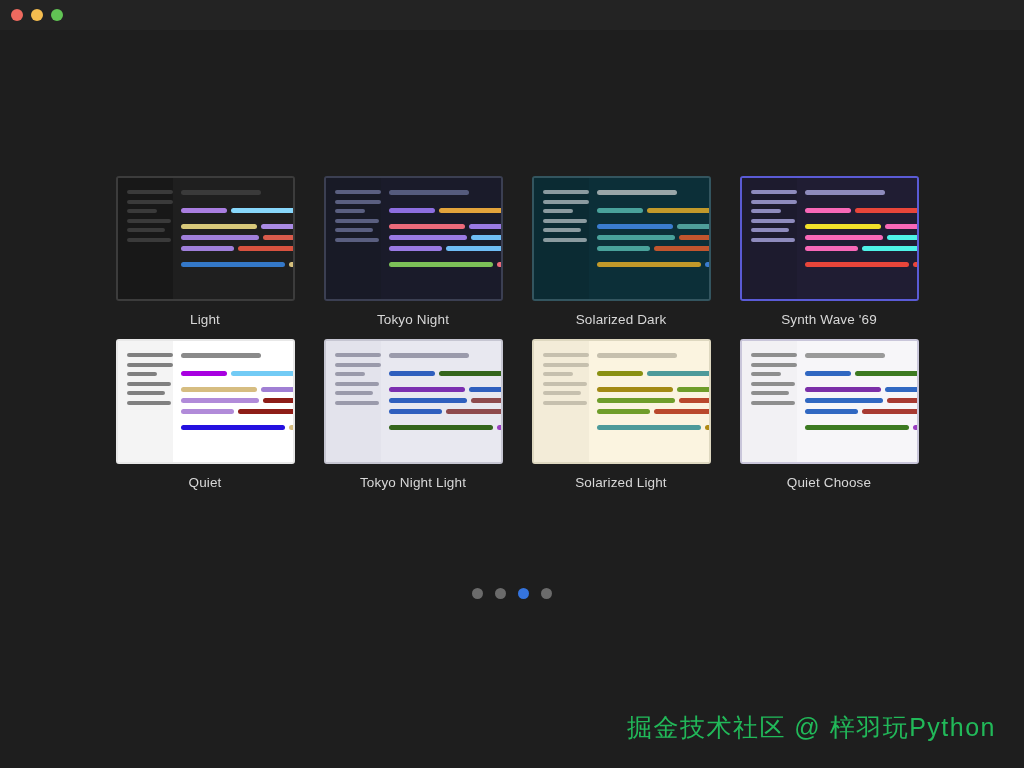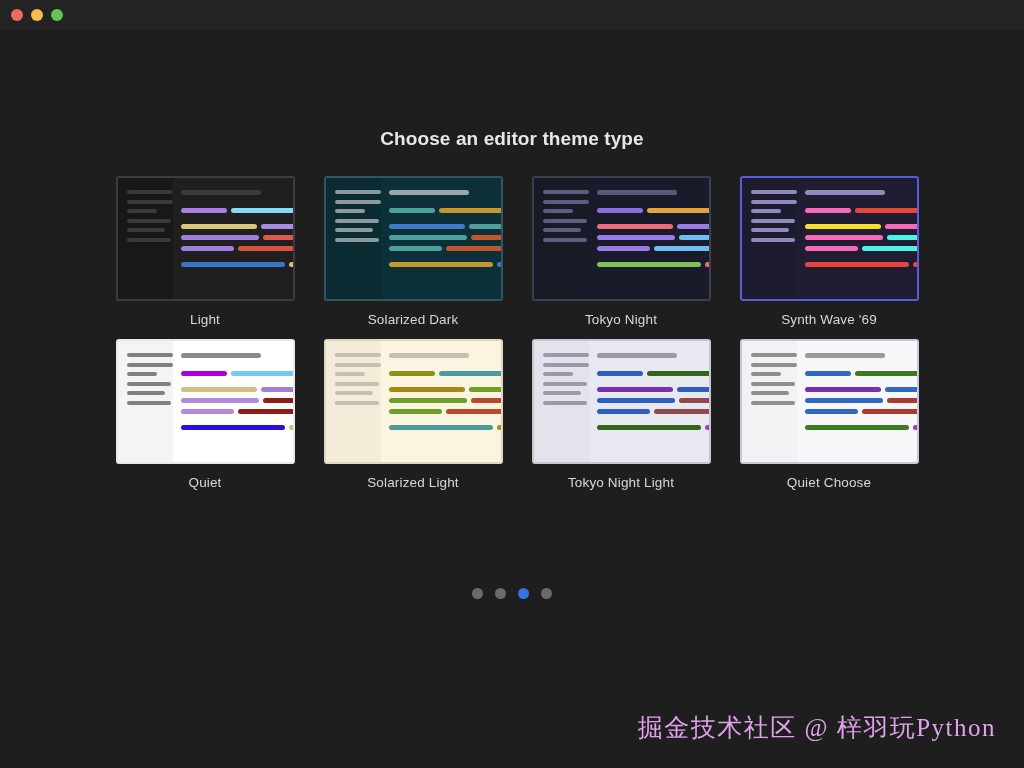--- a/index.html
+++ b/index.html
@@ -178,39 +178,38 @@
     border-radius: 50%;
     background: #6b6b6b;
     cursor: pointer;
   }
   .pager-dot.active { background: #3574dd; }
 
   #watermark {
     position: absolute;
     right: 28px;
     bottom: 24px;
-    color: #f0abfc;
+    color: #22c55e;
     font-size: 25px;
     letter-spacing: 1.5px;
-    font-family: Liberation Serif, serif;
+    font-family: Liberation Sans, sans-serif;
     opacity: 0.93;
   }
 </style>
 </head>
 <body>
 
 <div id="titlebar">
   <span class="traffic-dot dot-close"></span>
   <span class="traffic-dot dot-min"></span>
   <span class="traffic-dot dot-max"></span>
 </div>
 
 <div id="main">
 
-  <div id="page-title">Choose an editor theme type</div>
 
   <div id="theme-grid">
       <div class="theme-cell">
         <div class="theme-card" style="border-color: rgb(60, 60, 60); background: rgb(31, 31, 31);">
           <div class="card-sidebar" style="background: rgb(24, 24, 24);">
             <div class="side-bar" style="width: 46px; background: rgb(58, 58, 58);"></div>
             <div class="side-bar" style="width: 46px; background: rgb(58, 58, 58);"></div>
             <div class="side-bar" style="width: 30px; background: rgb(58, 58, 58);"></div>
             <div class="side-bar" style="width: 44px; background: rgb(58, 58, 58);"></div>
             <div class="side-bar" style="width: 38px; background: rgb(58, 58, 58);"></div>
@@ -238,20 +237,58 @@
             </div>
             <div class="code-row">
               <div class="code-bar" style="width: 104px; background: rgb(52, 120, 200);"></div>
               <div class="code-bar" style="width: 58px; background: rgb(214, 192, 124);"></div>
             </div>
           </div>
         </div>
         <div class="theme-label">Light</div>
       </div>
       <div class="theme-cell">
+        <div class="theme-card" style="border-color: rgb(59, 63, 82); background: rgb(26, 27, 42);">
+          <div class="card-sidebar" style="background: rgb(24, 26, 38);">
+            <div class="side-bar" style="width: 46px; background: rgb(90, 95, 128);"></div>
+            <div class="side-bar" style="width: 46px; background: rgb(90, 95, 128);"></div>
+            <div class="side-bar" style="width: 30px; background: rgb(90, 95, 128);"></div>
+            <div class="side-bar" style="width: 44px; background: rgb(90, 95, 128);"></div>
+            <div class="side-bar" style="width: 38px; background: rgb(90, 95, 128);"></div>
+            <div class="side-bar" style="width: 44px; background: rgb(90, 95, 128);"></div>
+          </div>
+          <div class="card-editor" style="background: rgb(26, 27, 42);">
+            <div class="code-row pre-gap">
+              <div class="code-bar" style="width: 80px; background: rgb(85, 91, 125);"></div>
+            </div>
+            <div class="code-row gap-row">
+              <div class="code-bar" style="width: 46px; background: rgb(141, 110, 224);"></div>
+              <div class="code-bar" style="width: 148px; background: rgb(226, 163, 59);"></div>
+            </div>
+            <div class="code-row">
+              <div class="code-bar" style="width: 76px; background: rgb(236, 106, 122);"></div>
+              <div class="code-bar" style="width: 112px; background: rgb(154, 122, 228);"></div>
+            </div>
+            <div class="code-row">
+              <div class="code-bar" style="width: 78px; background: rgb(154, 122, 228);"></div>
+              <div class="code-bar" style="width: 80px; background: rgb(111, 189, 245);"></div>
+            </div>
+            <div class="code-row gap-row">
+              <div class="code-bar" style="width: 53px; background: rgb(154, 122, 228);"></div>
+              <div class="code-bar" style="width: 115px; background: rgb(111, 189, 245);"></div>
+            </div>
+            <div class="code-row">
+              <div class="code-bar" style="width: 104px; background: rgb(124, 193, 88);"></div>
+              <div class="code-bar" style="width: 58px; background: rgb(236, 106, 122);"></div>
+            </div>
+          </div>
+        </div>
+        <div class="theme-label">Tokyo Night</div>
+      </div>
+      <div class="theme-cell">
         <div class="theme-card" style="border-color: rgb(51, 85, 95); background: rgb(12, 47, 56);">
           <div class="card-sidebar" style="background: rgb(11, 43, 51);">
             <div class="side-bar" style="width: 46px; background: rgb(139, 155, 160);"></div>
             <div class="side-bar" style="width: 46px; background: rgb(139, 155, 160);"></div>
             <div class="side-bar" style="width: 30px; background: rgb(139, 155, 160);"></div>
             <div class="side-bar" style="width: 44px; background: rgb(139, 155, 160);"></div>
             <div class="side-bar" style="width: 38px; background: rgb(139, 155, 160);"></div>
             <div class="side-bar" style="width: 44px; background: rgb(139, 155, 160);"></div>
           </div>
           <div class="card-editor" style="background: rgb(12, 47, 56);">
@@ -276,58 +313,20 @@
             </div>
             <div class="code-row">
               <div class="code-bar" style="width: 104px; background: rgb(194, 153, 42);"></div>
               <div class="code-bar" style="width: 58px; background: rgb(58, 124, 207);"></div>
             </div>
           </div>
         </div>
         <div class="theme-label">Solarized Dark</div>
       </div>
       <div class="theme-cell">
-        <div class="theme-card" style="border-color: rgb(59, 63, 82); background: rgb(26, 27, 42);">
-          <div class="card-sidebar" style="background: rgb(24, 26, 38);">
-            <div class="side-bar" style="width: 46px; background: rgb(90, 95, 128);"></div>
-            <div class="side-bar" style="width: 46px; background: rgb(90, 95, 128);"></div>
-            <div class="side-bar" style="width: 30px; background: rgb(90, 95, 128);"></div>
-            <div class="side-bar" style="width: 44px; background: rgb(90, 95, 128);"></div>
-            <div class="side-bar" style="width: 38px; background: rgb(90, 95, 128);"></div>
-            <div class="side-bar" style="width: 44px; background: rgb(90, 95, 128);"></div>
-          </div>
-          <div class="card-editor" style="background: rgb(26, 27, 42);">
-            <div class="code-row pre-gap">
-              <div class="code-bar" style="width: 80px; background: rgb(85, 91, 125);"></div>
-            </div>
-            <div class="code-row gap-row">
-              <div class="code-bar" style="width: 46px; background: rgb(141, 110, 224);"></div>
-              <div class="code-bar" style="width: 148px; background: rgb(226, 163, 59);"></div>
-            </div>
-            <div class="code-row">
-              <div class="code-bar" style="width: 76px; background: rgb(236, 106, 122);"></div>
-              <div class="code-bar" style="width: 112px; background: rgb(154, 122, 228);"></div>
-            </div>
-            <div class="code-row">
-              <div class="code-bar" style="width: 78px; background: rgb(154, 122, 228);"></div>
-              <div class="code-bar" style="width: 80px; background: rgb(111, 189, 245);"></div>
-            </div>
-            <div class="code-row gap-row">
-              <div class="code-bar" style="width: 53px; background: rgb(154, 122, 228);"></div>
-              <div class="code-bar" style="width: 115px; background: rgb(111, 189, 245);"></div>
-            </div>
-            <div class="code-row">
-              <div class="code-bar" style="width: 104px; background: rgb(124, 193, 88);"></div>
-              <div class="code-bar" style="width: 58px; background: rgb(236, 106, 122);"></div>
-            </div>
-          </div>
-        </div>
-        <div class="theme-label">Tokyo Night</div>
-      </div>
-      <div class="theme-cell">
         <div class="theme-card selected" style="border-color: rgb(90, 91, 214); background: rgb(32, 29, 51);">
           <div class="card-sidebar" style="background: rgb(29, 27, 46);">
             <div class="side-bar" style="width: 46px; background: rgb(142, 139, 189);"></div>
             <div class="side-bar" style="width: 46px; background: rgb(142, 139, 189);"></div>
             <div class="side-bar" style="width: 30px; background: rgb(142, 139, 189);"></div>
             <div class="side-bar" style="width: 44px; background: rgb(142, 139, 189);"></div>
             <div class="side-bar" style="width: 38px; background: rgb(142, 139, 189);"></div>
             <div class="side-bar" style="width: 44px; background: rgb(142, 139, 189);"></div>
           </div>
           <div class="card-editor" style="background: rgb(32, 29, 51);">
@@ -390,20 +389,58 @@
             </div>
             <div class="code-row">
               <div class="code-bar" style="width: 104px; background: rgb(36, 16, 224);"></div>
               <div class="code-bar" style="width: 58px; background: rgb(214, 189, 129);"></div>
             </div>
           </div>
         </div>
         <div class="theme-label">Quiet</div>
       </div>
       <div class="theme-cell">
+        <div class="theme-card" style="border-color: rgb(198, 198, 210); background: rgb(232, 232, 240);">
+          <div class="card-sidebar" style="background: rgb(227, 227, 236);">
+            <div class="side-bar" style="width: 46px; background: rgb(154, 154, 171);"></div>
+            <div class="side-bar" style="width: 46px; background: rgb(154, 154, 171);"></div>
+            <div class="side-bar" style="width: 30px; background: rgb(154, 154, 171);"></div>
+            <div class="side-bar" style="width: 44px; background: rgb(154, 154, 171);"></div>
+            <div class="side-bar" style="width: 38px; background: rgb(154, 154, 171);"></div>
+            <div class="side-bar" style="width: 44px; background: rgb(154, 154, 171);"></div>
+          </div>
+          <div class="card-editor" style="background: rgb(232, 232, 240);">
+            <div class="code-row pre-gap">
+              <div class="code-bar" style="width: 80px; background: rgb(154, 154, 171);"></div>
+            </div>
+            <div class="code-row gap-row">
+              <div class="code-bar" style="width: 46px; background: rgb(47, 95, 190);"></div>
+              <div class="code-bar" style="width: 148px; background: rgb(52, 101, 28);"></div>
+            </div>
+            <div class="code-row">
+              <div class="code-bar" style="width: 76px; background: rgb(123, 47, 176);"></div>
+              <div class="code-bar" style="width: 112px; background: rgb(47, 95, 190);"></div>
+            </div>
+            <div class="code-row">
+              <div class="code-bar" style="width: 78px; background: rgb(47, 95, 190);"></div>
+              <div class="code-bar" style="width: 80px; background: rgb(142, 74, 77);"></div>
+            </div>
+            <div class="code-row gap-row">
+              <div class="code-bar" style="width: 53px; background: rgb(47, 95, 190);"></div>
+              <div class="code-bar" style="width: 115px; background: rgb(142, 74, 77);"></div>
+            </div>
+            <div class="code-row">
+              <div class="code-bar" style="width: 104px; background: rgb(52, 101, 28);"></div>
+              <div class="code-bar" style="width: 58px; background: rgb(154, 63, 192);"></div>
+            </div>
+          </div>
+        </div>
+        <div class="theme-label">Tokyo Night Light</div>
+      </div>
+      <div class="theme-cell">
         <div class="theme-card" style="border-color: rgb(222, 216, 192); background: rgb(251, 244, 224);">
           <div class="card-sidebar" style="background: rgb(243, 236, 216);">
             <div class="side-bar" style="width: 46px; background: rgb(198, 192, 174);"></div>
             <div class="side-bar" style="width: 46px; background: rgb(198, 192, 174);"></div>
             <div class="side-bar" style="width: 30px; background: rgb(198, 192, 174);"></div>
             <div class="side-bar" style="width: 44px; background: rgb(198, 192, 174);"></div>
             <div class="side-bar" style="width: 38px; background: rgb(198, 192, 174);"></div>
             <div class="side-bar" style="width: 44px; background: rgb(198, 192, 174);"></div>
           </div>
           <div class="card-editor" style="background: rgb(251, 244, 224);">
@@ -428,58 +465,20 @@
             </div>
             <div class="code-row">
               <div class="code-bar" style="width: 104px; background: rgb(77, 154, 154);"></div>
               <div class="code-bar" style="width: 58px; background: rgb(176, 138, 20);"></div>
             </div>
           </div>
         </div>
         <div class="theme-label">Solarized Light</div>
       </div>
       <div class="theme-cell">
-        <div class="theme-card" style="border-color: rgb(198, 198, 210); background: rgb(232, 232, 240);">
-          <div class="card-sidebar" style="background: rgb(227, 227, 236);">
-            <div class="side-bar" style="width: 46px; background: rgb(154, 154, 171);"></div>
-            <div class="side-bar" style="width: 46px; background: rgb(154, 154, 171);"></div>
-            <div class="side-bar" style="width: 30px; background: rgb(154, 154, 171);"></div>
-            <div class="side-bar" style="width: 44px; background: rgb(154, 154, 171);"></div>
-            <div class="side-bar" style="width: 38px; background: rgb(154, 154, 171);"></div>
-            <div class="side-bar" style="width: 44px; background: rgb(154, 154, 171);"></div>
-          </div>
-          <div class="card-editor" style="background: rgb(232, 232, 240);">
-            <div class="code-row pre-gap">
-              <div class="code-bar" style="width: 80px; background: rgb(154, 154, 171);"></div>
-            </div>
-            <div class="code-row gap-row">
-              <div class="code-bar" style="width: 46px; background: rgb(47, 95, 190);"></div>
-              <div class="code-bar" style="width: 148px; background: rgb(52, 101, 28);"></div>
-            </div>
-            <div class="code-row">
-              <div class="code-bar" style="width: 76px; background: rgb(123, 47, 176);"></div>
-              <div class="code-bar" style="width: 112px; background: rgb(47, 95, 190);"></div>
-            </div>
-            <div class="code-row">
-              <div class="code-bar" style="width: 78px; background: rgb(47, 95, 190);"></div>
-              <div class="code-bar" style="width: 80px; background: rgb(142, 74, 77);"></div>
-            </div>
-            <div class="code-row gap-row">
-              <div class="code-bar" style="width: 53px; background: rgb(47, 95, 190);"></div>
-              <div class="code-bar" style="width: 115px; background: rgb(142, 74, 77);"></div>
-            </div>
-            <div class="code-row">
-              <div class="code-bar" style="width: 104px; background: rgb(52, 101, 28);"></div>
-              <div class="code-bar" style="width: 58px; background: rgb(154, 63, 192);"></div>
-            </div>
-          </div>
-        </div>
-        <div class="theme-label">Tokyo Night Light</div>
-      </div>
-      <div class="theme-cell">
         <div class="theme-card" style="border-color: rgb(201, 198, 218); background: rgb(247, 246, 249);">
           <div class="card-sidebar" style="background: rgb(242, 241, 244);">
             <div class="side-bar" style="width: 46px; background: rgb(142, 142, 142);"></div>
             <div class="side-bar" style="width: 46px; background: rgb(142, 142, 142);"></div>
             <div class="side-bar" style="width: 30px; background: rgb(142, 142, 142);"></div>
             <div class="side-bar" style="width: 44px; background: rgb(142, 142, 142);"></div>
             <div class="side-bar" style="width: 38px; background: rgb(142, 142, 142);"></div>
             <div class="side-bar" style="width: 44px; background: rgb(142, 142, 142);"></div>
           </div>
           <div class="card-editor" style="background: rgb(247, 246, 249);">

